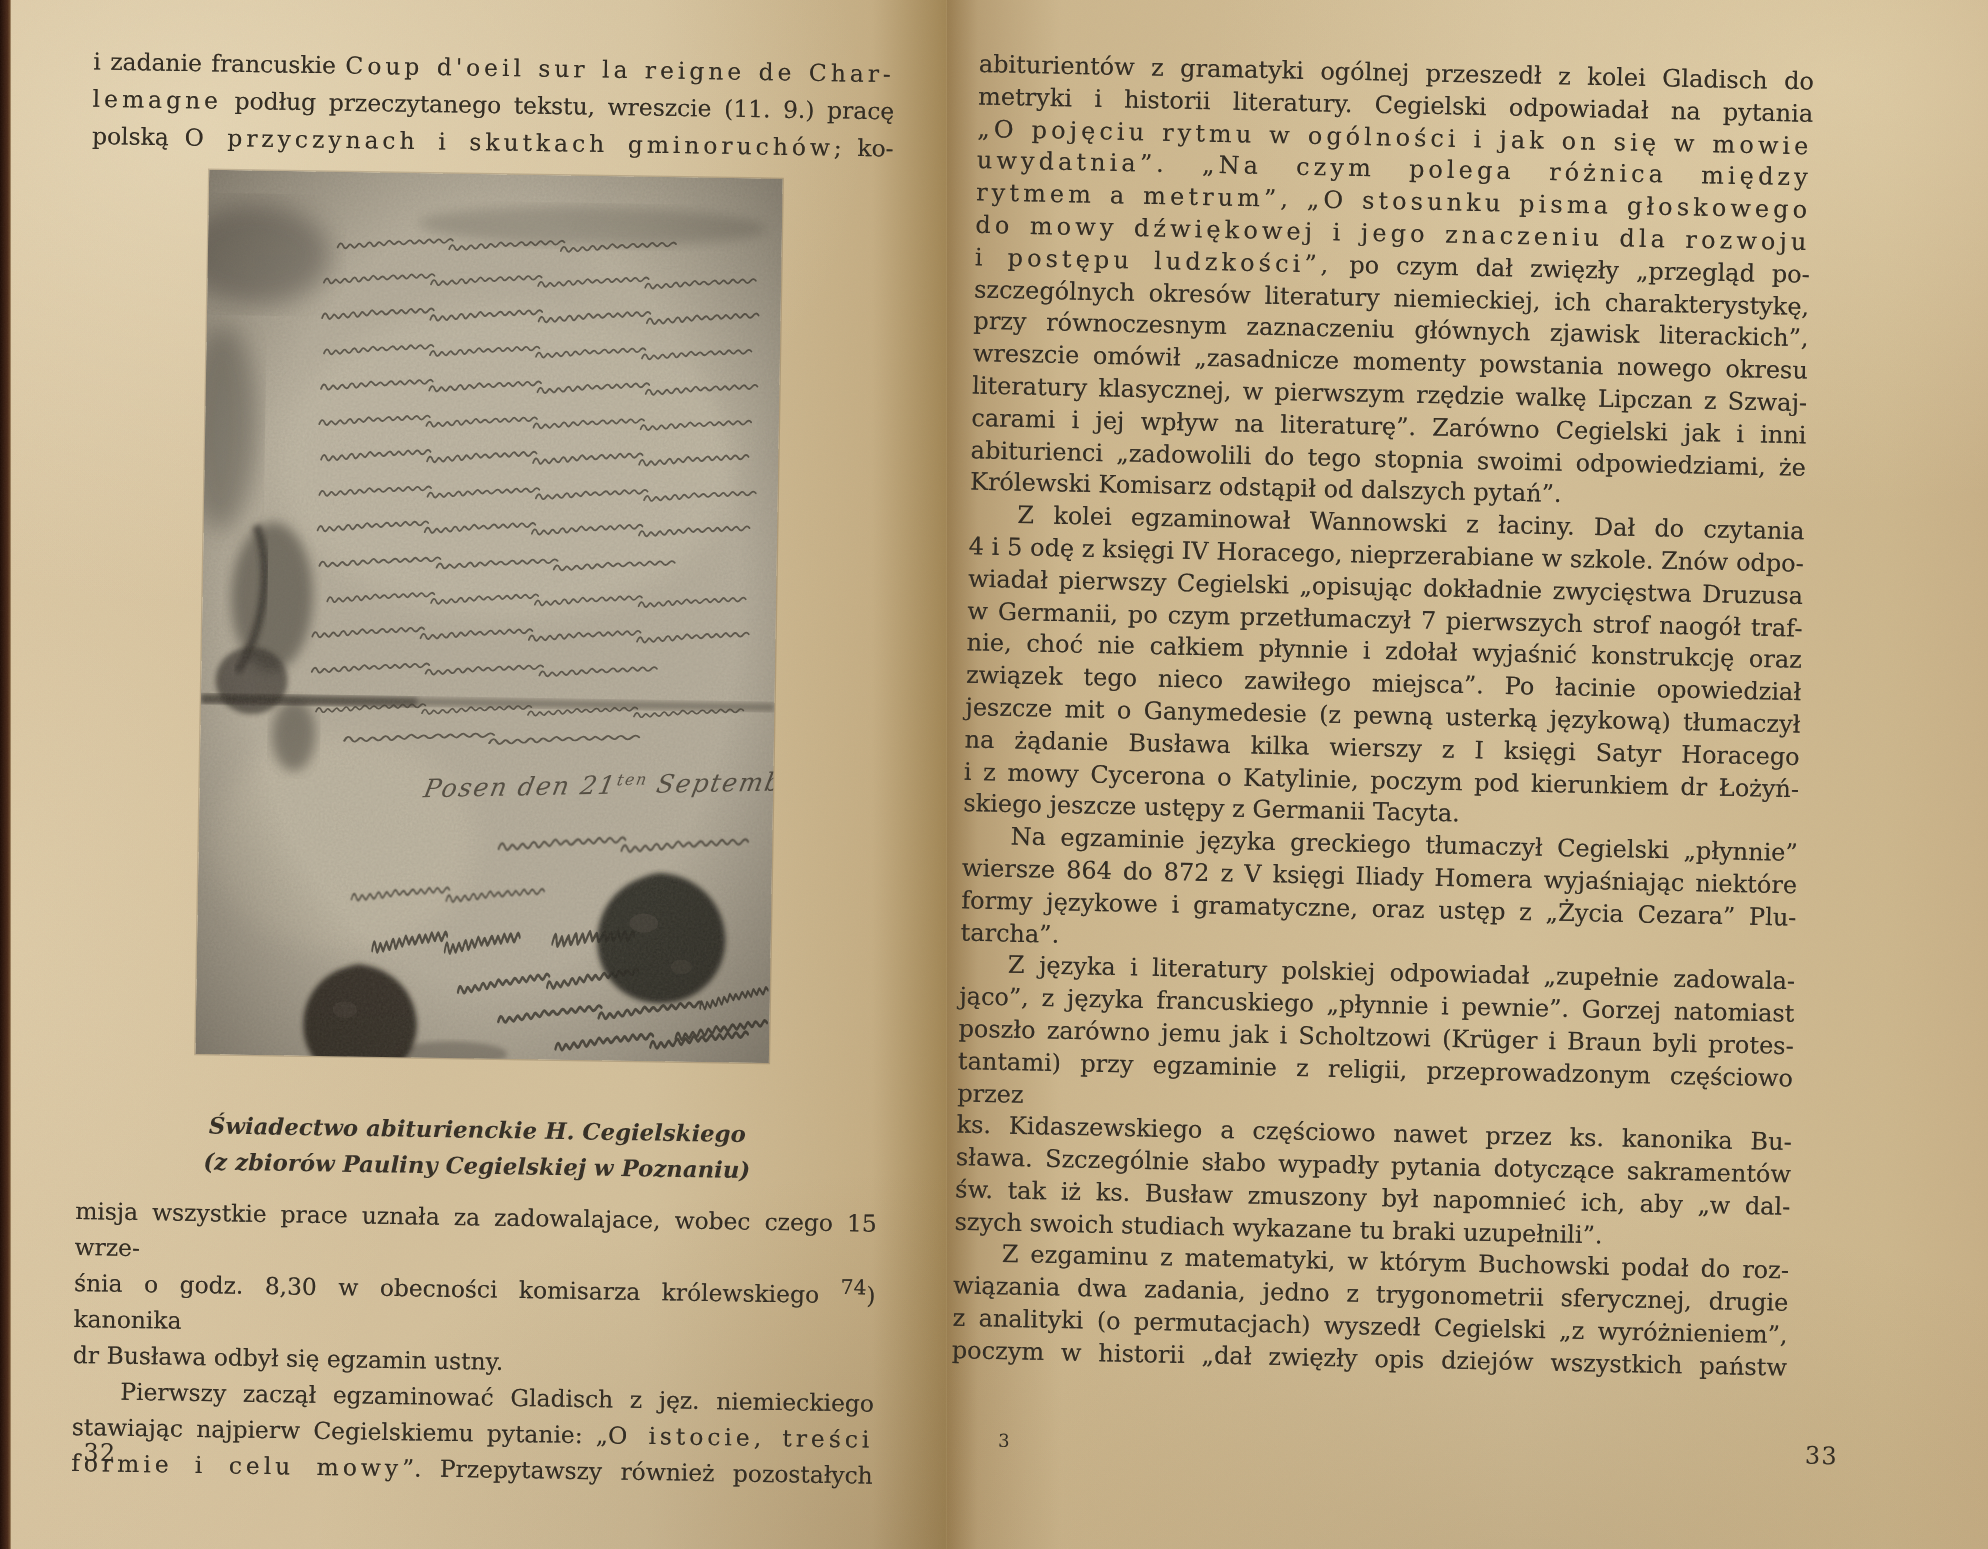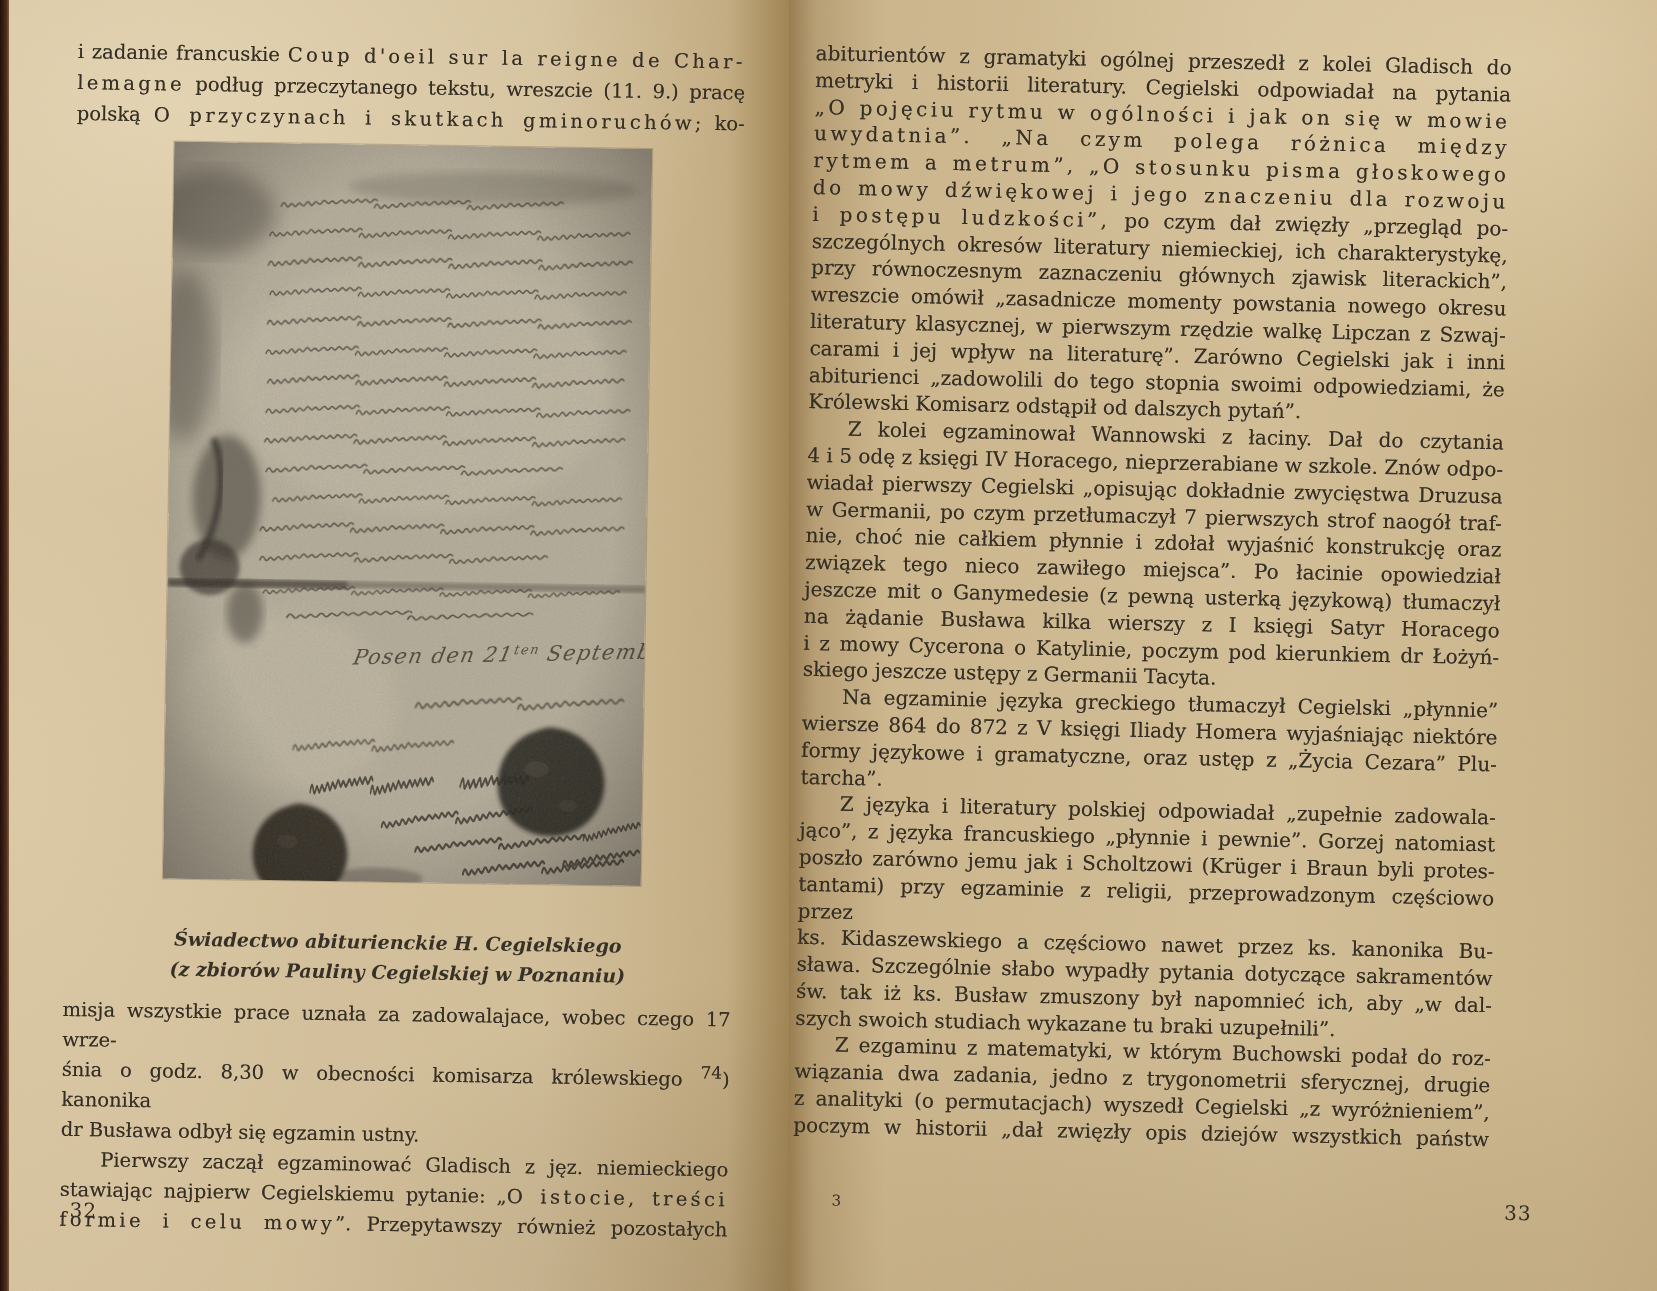--- a/index.html
+++ b/index.html
@@ -180,21 +180,21 @@
         <rect width="478" height="737" fill="url(#vig)"></rect>
       </svg>
     </figure>
 
     <div class="caption">
       <div>Świadectwo abiturienckie H. Cegielskiego</div>
       <div>(z zbiorów Pauliny Cegielskiej w Poznaniu)</div>
     </div>
 
     <div class="paras lbody" id="left-body">
-        <div class="line"><span class="seg">misja wszystkie prace uznała za zadowalajace, wobec czego 17 wrze-</span></div>
+        <div class="line"><span class="seg">misja wszystkie prace uznała za zadowalajace, wobec czego 15 wrze-</span></div>
         <div class="line"><span class="seg">śnia o godz. 8,30 w obecności komisarza królewskiego </span><sup class="seg">74</sup><span class="seg">) kanonika</span></div>
         <div class="line fin"><span class="seg">dr Busława odbył się egzamin ustny.</span></div>
         <div class="line ind"><span class="seg">Pierwszy zaczął egzaminować Gladisch z jęz. niemieckiego</span></div>
         <div class="line"><span class="seg">stawiając najpierw Cegielskiemu pytanie: „</span><span class="seg sp">O istocie, treści</span></div>
         <div class="line"><span class="seg sp">formie i celu mowy</span><span class="seg">”. Przepytawszy również pozostałych</span></div>
       </div>
     <div class="pagenum num-left">32</div>
   </div>
 
   <div class="rtext">

